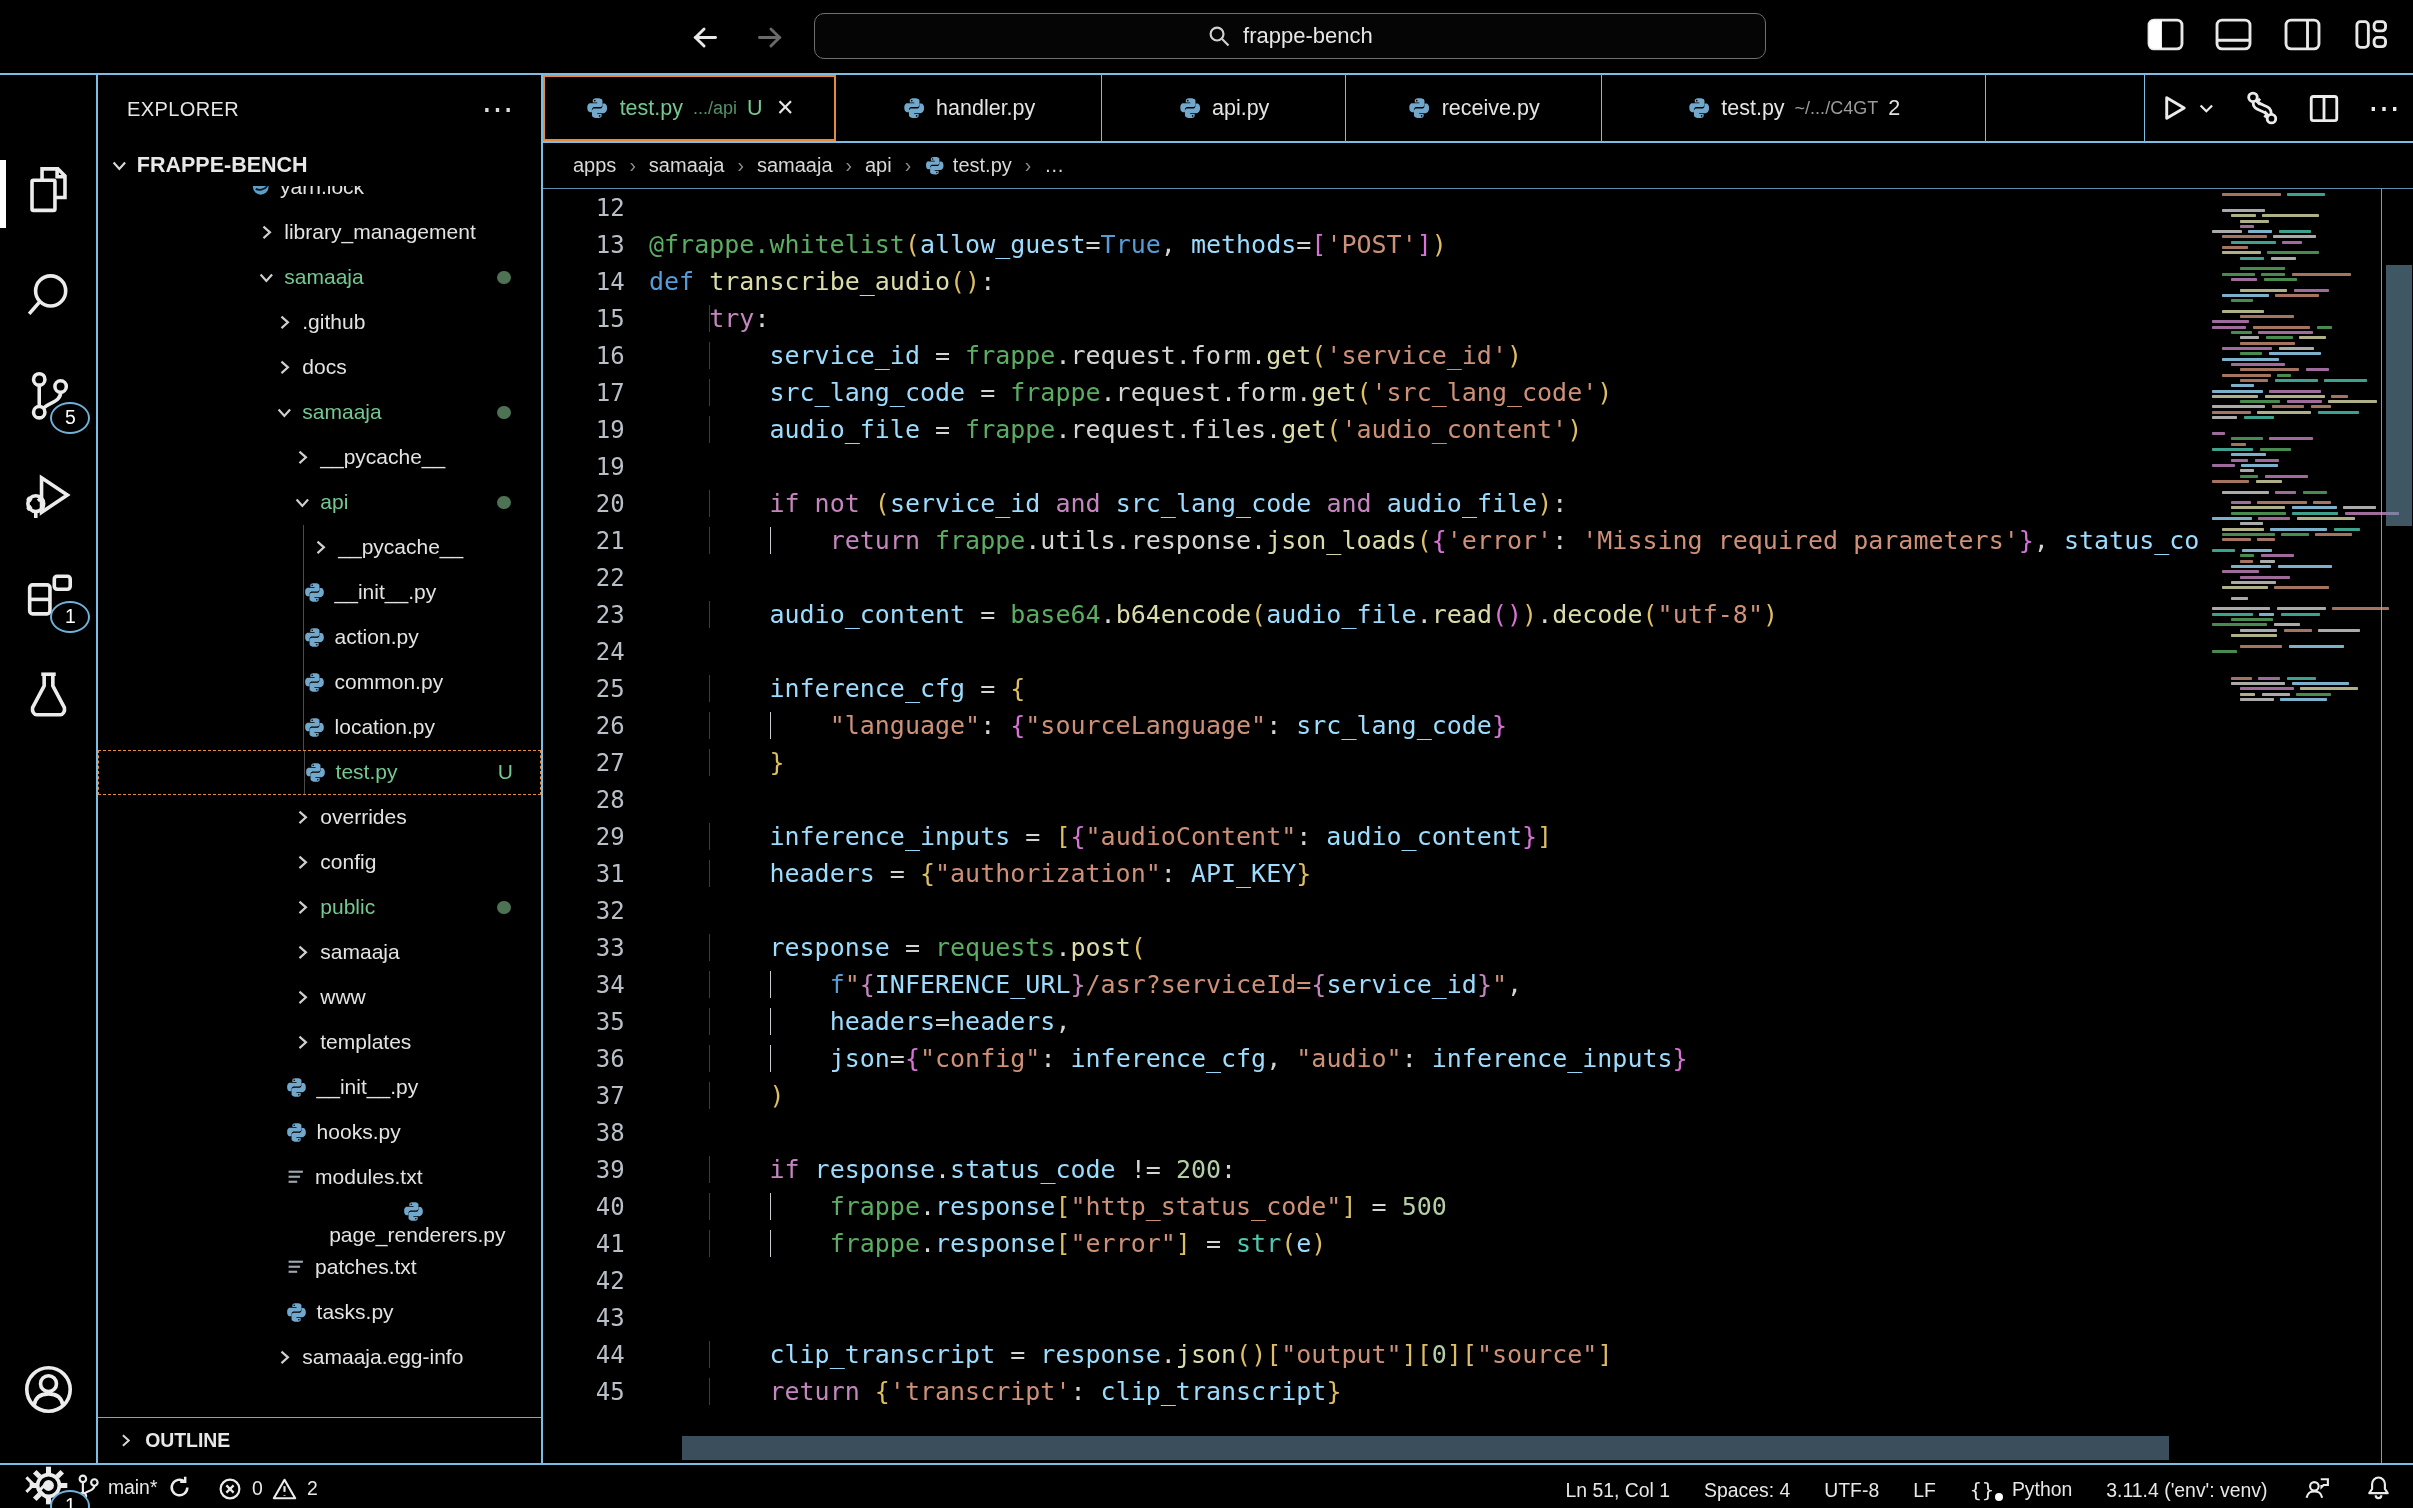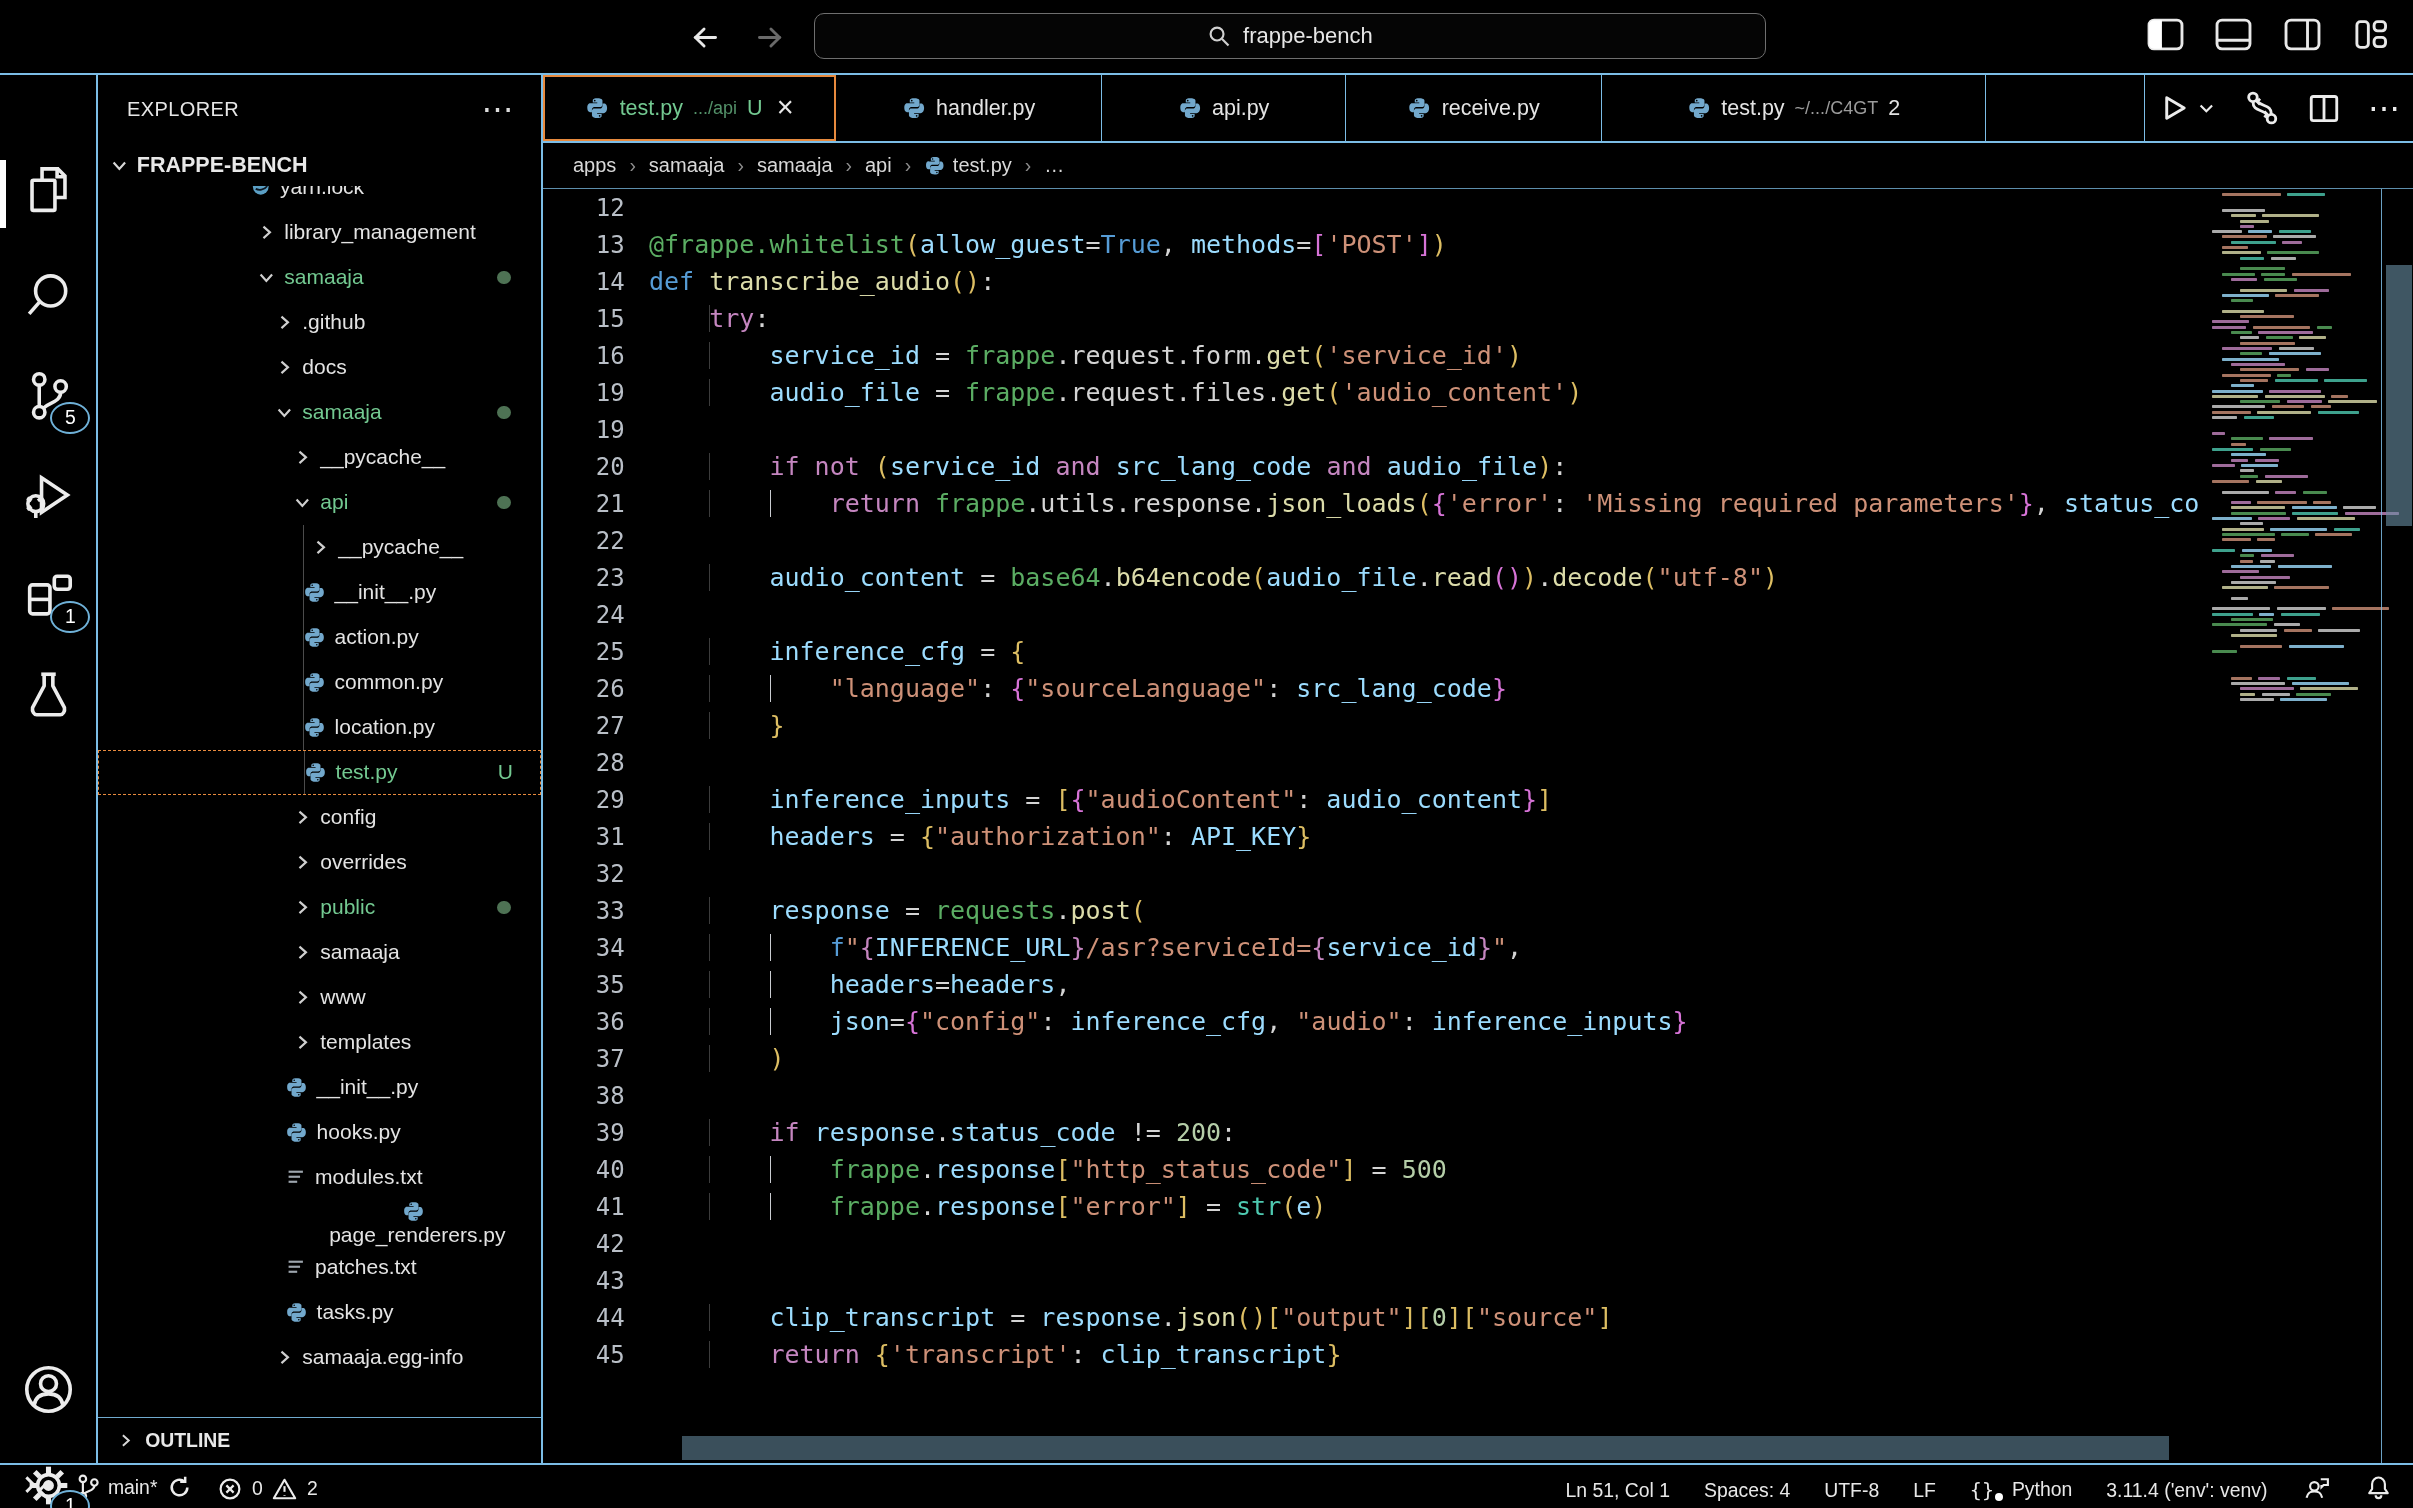--- a/index.html
+++ b/index.html
@@ -404,29 +404,29 @@
               </span>
               <span class="lbl">test.py</span>
               <span class="tbadge">U</span>
             </div>
             <div class="trow" style="padding-left: 195px;">
               <span class="chev ">
                 <svg width="18.7" height="18.7" viewBox="0 0 26 26">
                   <path d="M9 5 L18 13 L9 21" stroke="#cfcfcf" stroke-width="3" fill="none"></path>
                 </svg>
               </span>
+              <span class="lbl">overrides</span>
+            </div>
+            <div class="trow" style="padding-left: 195px;">
+              <span class="chev ">
+                <svg width="18.7" height="18.7" viewBox="0 0 26 26">
+                  <path d="M9 5 L18 13 L9 21" stroke="#cfcfcf" stroke-width="3" fill="none"></path>
+                </svg>
+              </span>
               <span class="lbl">config</span>
-            </div>
-            <div class="trow" style="padding-left: 195px;">
-              <span class="chev ">
-                <svg width="18.7" height="18.7" viewBox="0 0 26 26">
-                  <path d="M9 5 L18 13 L9 21" stroke="#cfcfcf" stroke-width="3" fill="none"></path>
-                </svg>
-              </span>
-              <span class="lbl">overrides</span>
             </div>
             <div class="trow green" style="padding-left: 195px;">
               <span class="chev ">
                 <svg width="18.7" height="18.7" viewBox="0 0 26 26">
                   <path d="M9 5 L18 13 L9 21" stroke="#cfcfcf" stroke-width="3" fill="none"></path>
                 </svg>
               </span>
               <span class="lbl">public</span>
               <span class="tdot"></span>
             </div>
@@ -665,20 +665,24 @@
               <span class="ln">14</span>
               <span class="txt"><span class="tk-kwb">def </span><span class="tk-fn">transcribe_audio</span><span class="tk-g">(</span><span class="tk-g">)</span><span class="tk-fg">:</span></span>
             </div>
             <div class="line">
               <span class="ln">15</span>
               <span class="txt"><span class="iguide" style="left: 60px;"></span><span class="tk-fg">    </span><span class="tk-kw">try</span><span class="tk-fg">:</span></span>
             </div>
             <div class="line">
               <span class="ln">16</span>
               <span class="txt"><span class="iguide" style="left: 60px;"></span><span class="tk-fg">        </span><span class="tk-var">service_id</span><span class="tk-fg"> = </span><span class="tk-mod">frappe</span><span class="tk-fg">.request.form.</span><span class="tk-fn">get</span><span class="tk-g">(</span><span class="tk-str">'service_id'</span><span class="tk-g">)</span></span>
+            </div>
+            <div class="line">
+              <span class="ln">17</span>
+              <span class="txt"><span class="iguide" style="left: 60px;"></span><span class="tk-fg">        </span><span class="tk-var">src_lang_code</span><span class="tk-fg"> = </span><span class="tk-mod">frappe</span><span class="tk-fg">.request.form.</span><span class="tk-fn">get</span><span class="tk-g">(</span><span class="tk-str">'src_lang_code'</span><span class="tk-g">)</span></span>
             </div>
             <div class="line">
               <span class="ln">19</span>
               <span class="txt"><span class="iguide" style="left: 60px;"></span><span class="tk-fg">        </span><span class="tk-var">audio_file</span><span class="tk-fg"> = </span><span class="tk-mod">frappe</span><span class="tk-fg">.request.files.</span><span class="tk-fn">get</span><span class="tk-g">(</span><span class="tk-str">'audio_content'</span><span class="tk-g">)</span></span>
             </div>
             <div class="line">
               <span class="ln">19</span>
               <span class="txt"><span class="iguide" style="left: 60px;"></span></span>
             </div>
             <div class="line">

